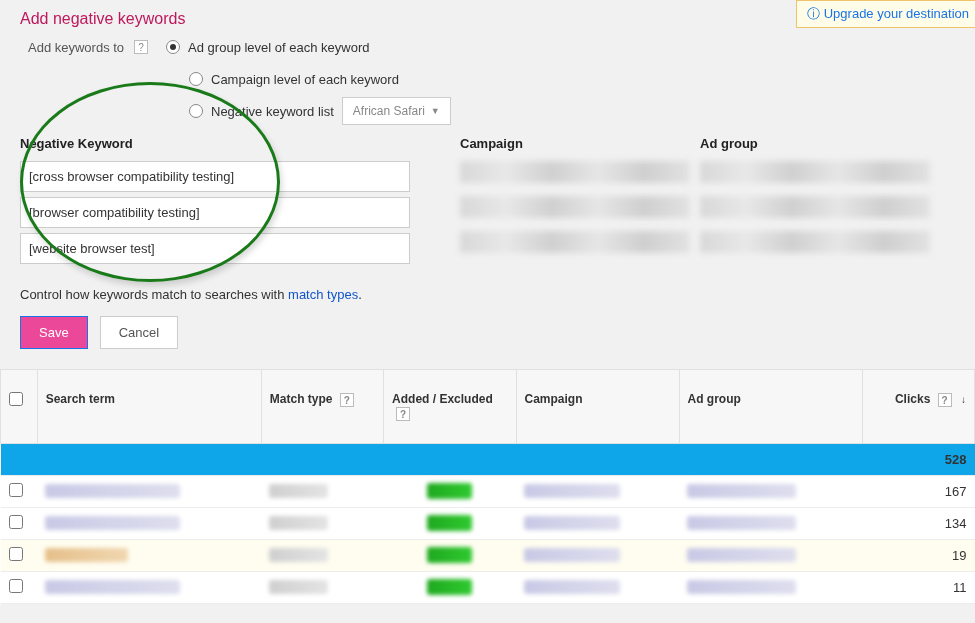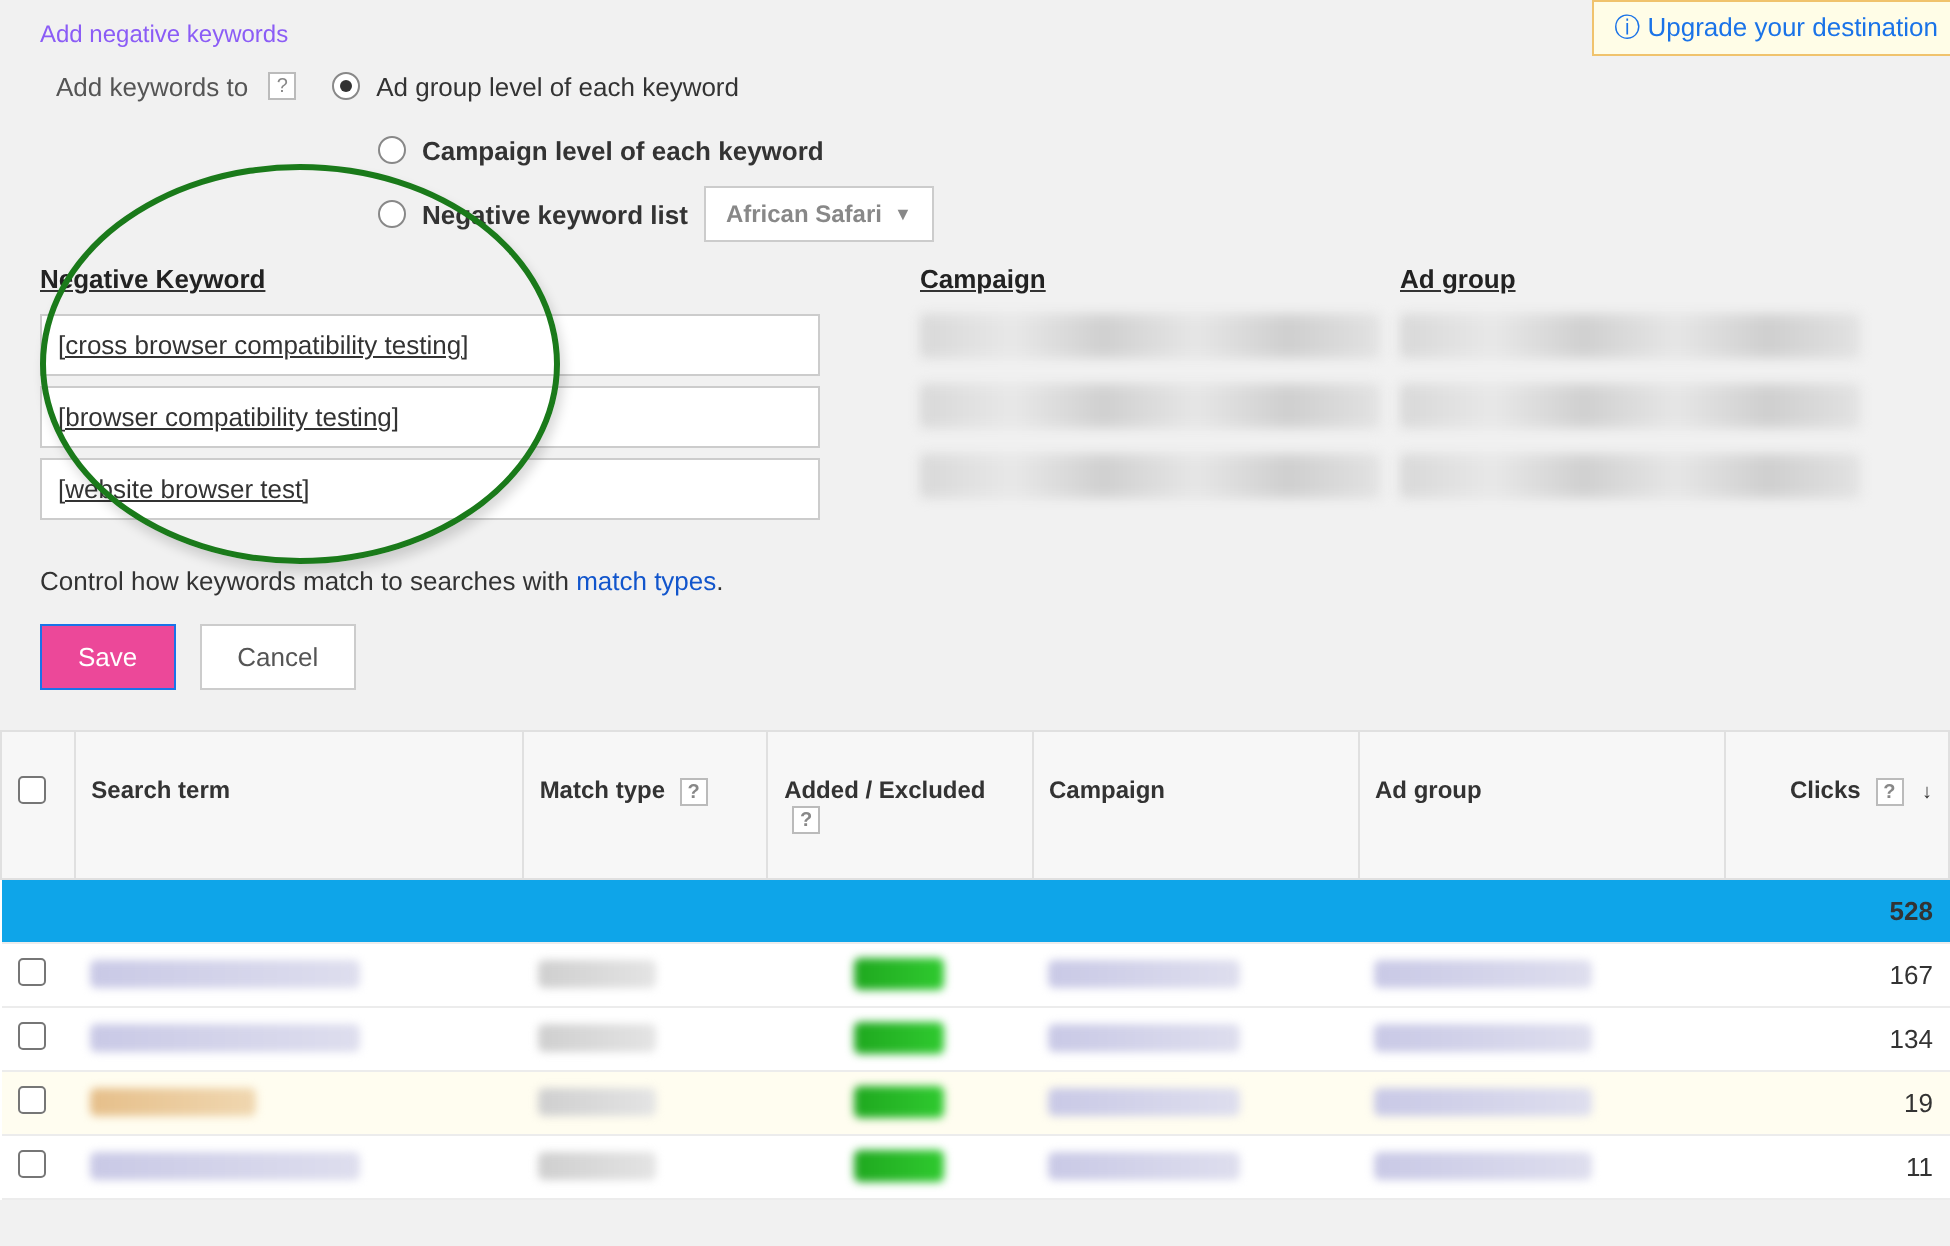--- a/index.html
+++ b/index.html
@@ -21,22 +21,22 @@
     position: absolute;
     top: 0;
     right: -5px;
     background: #fffde7;
     border: 1px solid #f0c36d;
     padding: 4px 10px;
     color: #1a73e8;
     font-size: 13px;
   }
   .section-title {
-    font-size: 12px;
-    color: #8b5cf6;
+    font-size: 16px;
+    color: #be185d;
     margin-bottom: 8px;
   }
   .radio-row {
     display: flex;
     align-items: center;
     margin-bottom: 10px;
     height: 22px;
   }
   .radio-label-lead {
     margin-left: 8px;
@@ -73,41 +73,39 @@
     height: 6px;
     background: #333;
     border-radius: 50%;
   }
   .radio-text {
     margin-left: 8px;
     color: #333;
   }
   .radio-indent {
     margin-left: 155px;
-    font-weight: bold;
   }
   .dropdown {
     display: inline-flex;
     align-items: center;
     border: 1px solid #ccc;
     background: #fff;
     padding: 6px 10px;
     margin-left: 8px;
     color: #888;
     font-size: 12px;
   }
   .dropdown .caret {
     margin-left: 6px;
     font-size: 9px;
   }
   .columns-row {
     display: flex;
     margin-top: 14px;
     position: relative;
-    text-decoration: underline;
   }
   .col-header {
     font-weight: bold;
     font-size: 13px;
     color: #222;
     margin-bottom: 10px;
   }
   .neg-col { width: 420px; position: relative; }
   .camp-col { width: 230px; margin-left: 20px; }
   .adgrp-col { width: 230px; margin-left: 10px; }

